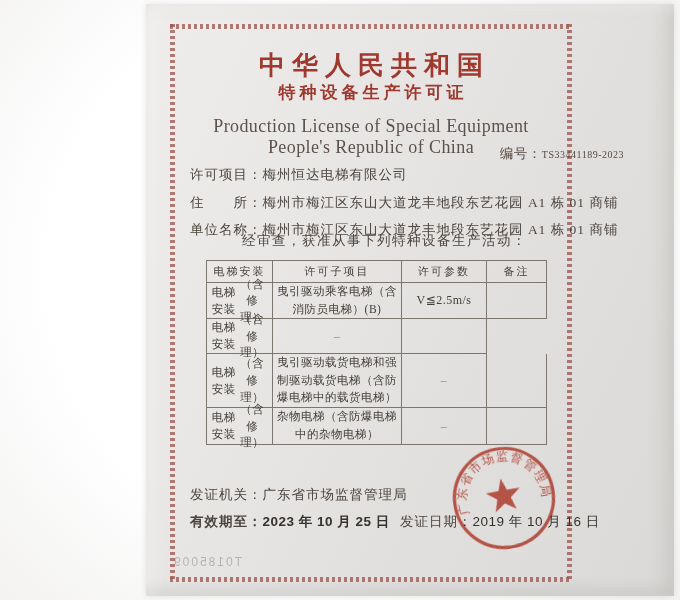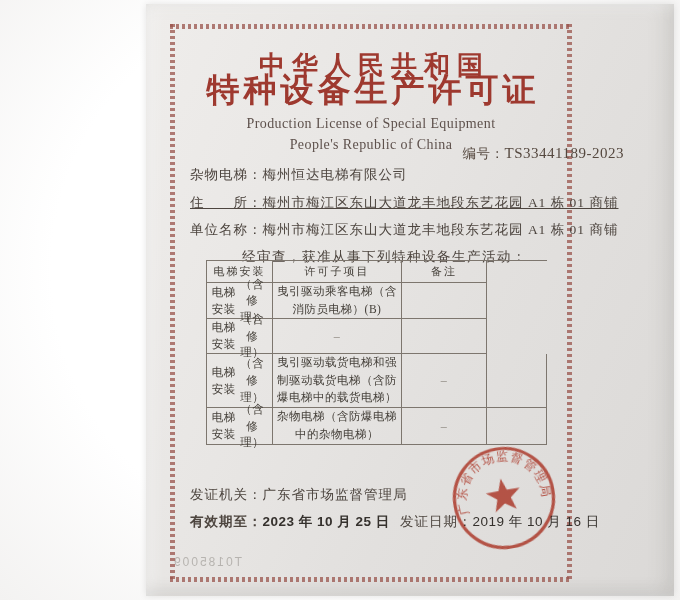--- a/index.html
+++ b/index.html
@@ -32,30 +32,30 @@
       repeating-linear-gradient(180deg,rgba(0,0,0,0) 0 3px,#9a544c 3px 6px);
     background-size:2.4px 6px;
     background-position:0 0,2.4px 3px;background-repeat:repeat;}
   .strip.top{top:0;} .strip.bottom{bottom:0;}
   .strip.left{left:0;} .strip.right{right:0;left:auto;}
 
   .abs{position:absolute;}
   .center{left:24px;width:402px;text-align:center;}
   .title-cn{color:#9e392f;font-weight:bold;}
   .t1{top:44px;font-size:26px;letter-spacing:7px;text-indent:7px;}
-  .t2{top:64px;font-size:33px;letter-spacing:4px;text-indent:4px;}
-  .title-en{color:#5e514c;font-size:14px;letter-spacing:0.4px;}
+  .t2{top:77px;font-size:17px;letter-spacing:4px;text-indent:4px;}
+  .title-en{color:#5e514c;font-size:18px;letter-spacing:0.4px;}
   .e1{top:112px;}
   .e2{top:133px;}
   .serial{top:141px;right:50px;font-size:13.5px;color:#55483f;letter-spacing:0.5px;}
-  .serial .val{font-size:15px;}
+  .serial .val{font-size:10px;}
 
   .field{left:44px;font-size:13.5px;color:#4d453f;letter-spacing:1px;white-space:nowrap;}
-  .f0{top:162px;} .f1{top:190px;text-decoration:underline;} .f2{top:217px;}
-  .note{left:96px;top:244px;font-size:13.5px;color:#4d453f;letter-spacing:1.5px;}
+  .f0{top:162px;} .f1{top:190px;} .f2{top:217px;}
+  .note{left:96px;top:228px;font-size:13.5px;color:#4d453f;letter-spacing:1.5px;}
 
   
   .lic-table{left:60px;top:256px;width:340px;border-top:1px solid #7d766e;border-left:1px solid #7d766e;color:#45403a;}
   .trow{display:grid;grid-template-columns:66px 129px 85px 60px;}
   .cell{border-right:1px solid #7d766e;border-bottom:1px solid #7d766e;
         display:flex;align-items:center;justify-content:center;
         text-align:center;padding:1px 4px;box-sizing:border-box;}
   .hrow .cell{height:22px;font-size:11px;letter-spacing:2px;}
   .r1 .cell{height:36px;} .r2 .cell{height:35px;} .r3 .cell{height:54px;} .r4 .cell{height:37px;}
   .item{font-size:11.5px;line-height:1.45;letter-spacing:0.5px;flex-direction:row;}
@@ -90,44 +90,46 @@
   <div class="abs center title-cn t1">中华人民共和国</div>
   <div class="abs center title-cn t2">特种设备生产许可证</div>
   <div class="abs center title-en e1">Production License of Special Equipment</div>
   <div class="abs center title-en e2">People's Republic of China</div>
 
   <div class="abs serial">
     <span>编号：</span><span class="val">TS33441189-2023</span>
   </div>
 
   <div class="abs field f0">
-    <span>杂物电梯：</span><span>梅州恒达电梯有限公司</span>
+    <span>许可项目：</span><span>梅州恒达电梯有限公司</span>
   </div>
   <div class="abs field f1">
     <span>住　　所：</span><span>梅州市梅江区东山大道龙丰地段东艺花园 A1 栋 01 商铺</span>
   </div>
   <div class="abs field f2">
     <span>单位名称：</span><span>梅州市梅江区东山大道龙丰地段东艺花园 A1 栋 01 商铺</span>
   </div>
 
   <div class="abs note">经审查，获准从事下列特种设备生产活动：</div>
 
   <div class="abs lic-table">
     <div class="trow hrow">
       <div class="cell">电梯安装</div>
       <div class="cell">许可子项目</div>
+      <div class="cell">许可参数</div>
       <div class="cell">备注</div>
     </div>
 
     <div class="trow r1">
       <div class="cell item">
         <span>电梯安装</span>
         <span>（含修理）</span>
       </div>
       <div class="cell sub">曳引驱动乘客电梯（含消防员电梯）(B)</div>
+      <div class="cell param">V≦2.5m/s</div>
       <div class="cell remark"></div>
     </div>
 
     <div class="trow r2">
       <div class="cell item">
         <span>电梯安装</span>
         <span>（含修理）</span>
       </div>
       <div class="cell param dash">–</div>
       <div class="cell remark"></div>

